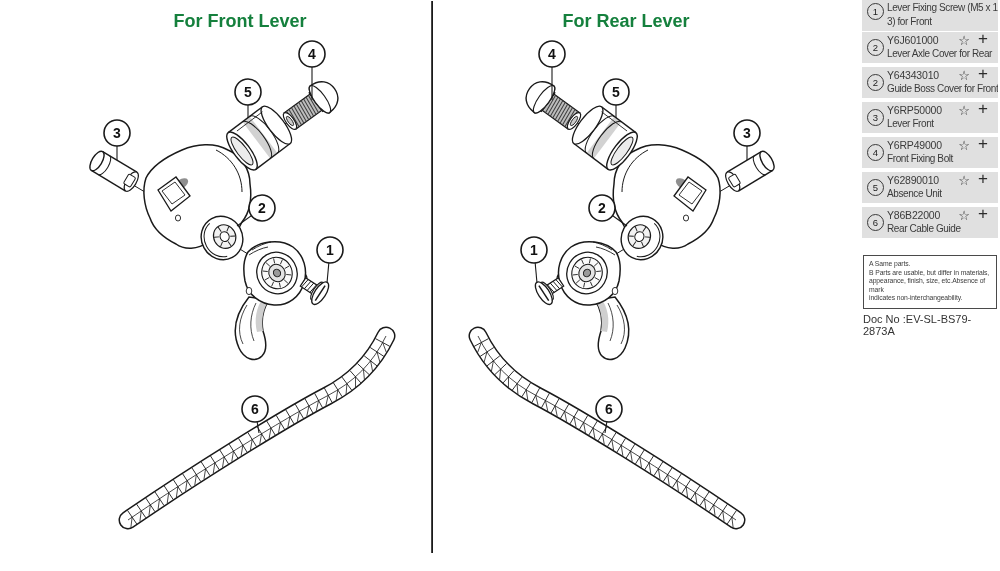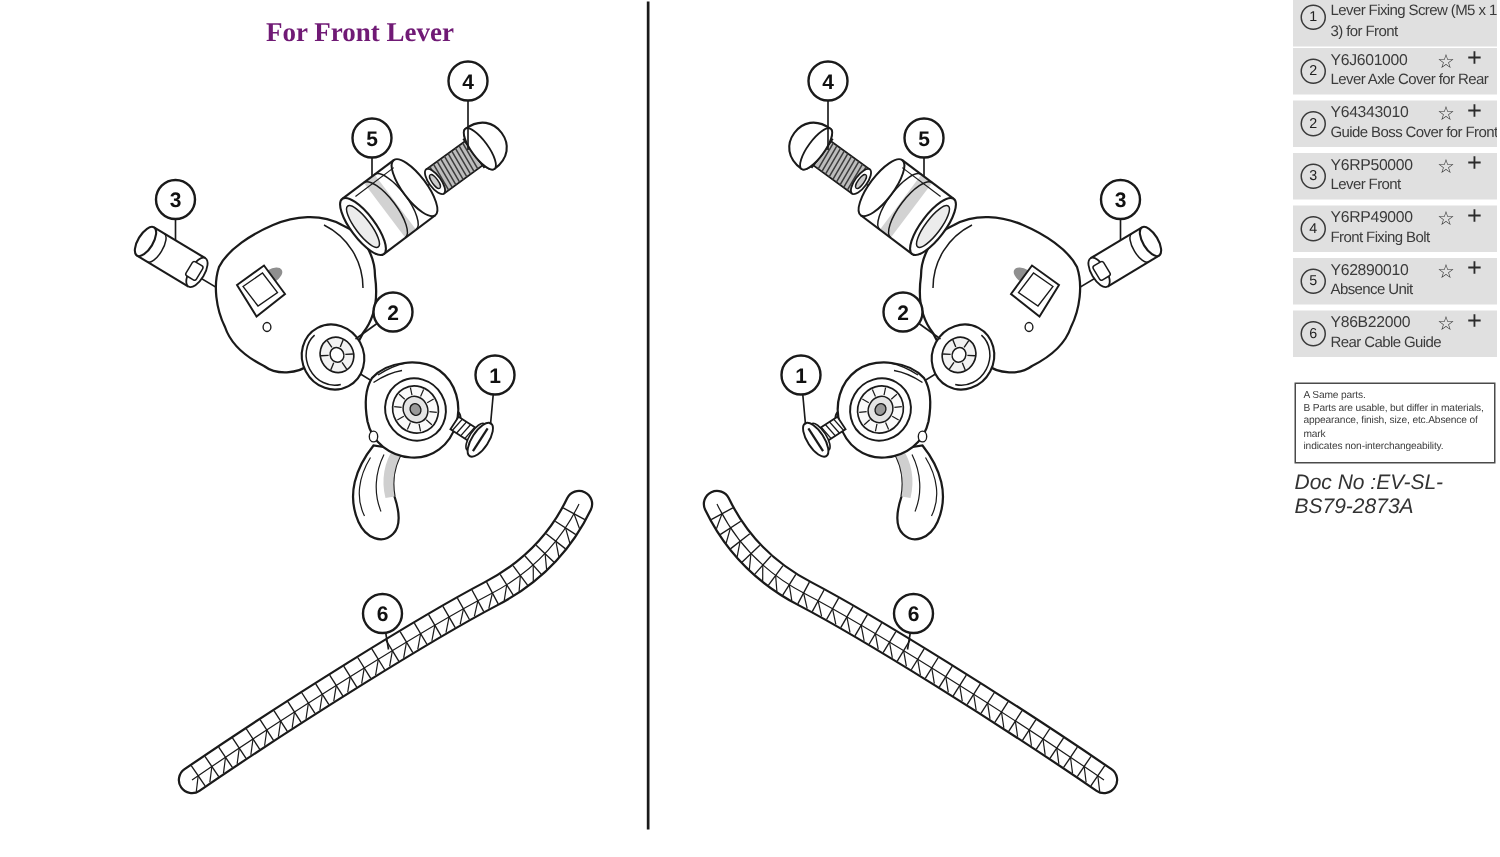--- a/index.html
+++ b/index.html
@@ -1,41 +1,41 @@
 <!DOCTYPE html>
 <html><head>
 <meta charset="utf-8">
 <style>
   html,body{margin:0;padding:0;background:#fff;}
   #stage{position:relative;width:1000px;height:571px;background:#fff;overflow:hidden;
          font-family:"Liberation Sans","DejaVu Sans",sans-serif;}
   #diagram-svg{position:absolute;left:0;top:0;}
   .panel-title{position:absolute;top:11px;width:224px;text-align:center;
-               font-size:18px;font-weight:bold;color:#701a75;font-family:Liberation Serif, serif;}
+               font-size:18px;font-weight:bold;color:#15803d;}
   #title-front{left:128px;}
   #title-rear{left:514px;}
 
   
   #sidebar{position:absolute;left:862px;top:0;width:138px;height:571px;}
   .part-row{position:absolute;left:0;width:136px;height:31px;background:#e0e0e0;
             overflow:hidden;cursor:pointer;}
   .badge{position:absolute;left:5px;width:15px;height:15px;border:1px solid #3a3a3a;
          border-radius:50%;text-align:center;font-size:9.5px;line-height:15px;color:#222;}
   .l1{position:absolute;left:25px;top:2px;font-size:10.5px;color:#3b3b3b;
       white-space:nowrap;letter-spacing:-0.2px;text-align:right;}
   .l2{position:absolute;left:25px;top:15.5px;font-size:10px;color:#3b3b3b;
       white-space:nowrap;letter-spacing:-0.4px;}
   .fav{position:absolute;left:94px;top:1px;width:16px;text-align:center;
        font-size:13px;color:#2b2b2b;cursor:pointer;}
   .add{position:absolute;left:113px;top:-3px;width:16px;text-align:center;
        font-size:17px;font-weight:400;color:#2b2b2b;cursor:pointer;}
   #note-box{position:absolute;left:1px;top:255px;width:124px;border:1px solid #4a4a4a;
             background:#fff;padding:4px 3px 5px 5px;font-size:6.8px;line-height:8.6px;
             color:#3d3d3d;letter-spacing:-0.1px;}
-  #doc-no{position:absolute;left:1px;top:313px;font-size:14px;color:#333;letter-spacing:0;font-style:italic;}
+  #doc-no{position:absolute;left:1px;top:313px;font-size:11px;color:#333;letter-spacing:0;}
 </style>
 </head>
 <body>
 
 <div id="stage">
   <svg id="diagram-svg" width="864" height="571" viewBox="0 0 864 571">
       <rect x="431.2" y="1" width="1.8" height="552" fill="#1a1a1a"></rect>
       <g>
         <g>
           <polyline points="108,170 222,238 277,272 316,289" fill="none" stroke="#1a1a1a" stroke-width="1"></polyline>
@@ -417,20 +417,21 @@
           <text x="534" y="255" text-anchor="middle" fill="#111" font-size="14" font-weight="bold" font-family="Liberation Sans, DejaVu Sans, sans-serif">1</text>
         </g>
         <g>
           <line x1="609" y1="409" x2="605" y2="433" stroke="#1a1a1a" stroke-width="1.1"></line>
           <circle cx="609" cy="409" r="13" fill="#fff" stroke="#1a1a1a" stroke-width="1.6"></circle>
           <text x="609" y="414" text-anchor="middle" fill="#111" font-size="14" font-weight="bold" font-family="Liberation Sans, DejaVu Sans, sans-serif">6</text>
         </g>
       </g>
     </svg>
   <div class="panel-title" id="title-front">For Front Lever</div>
+  <div class="panel-title" id="title-rear">For Rear Lever</div>
 
   <aside id="sidebar">
     <div id="rows-host">
         <div class="part-row" style="top: 0px;">
           <span class="badge" style="top: 3px;">1</span>
           <div class="l1" style="font-size: 10px; letter-spacing: -0.4px;">Lever Fixing Screw (M5 x 1</div>
           <div class="l2">3) for Front</div>
         </div>
         <div class="part-row" style="top: 32px;">
           <span class="badge" style="top: 7px;">2</span>

